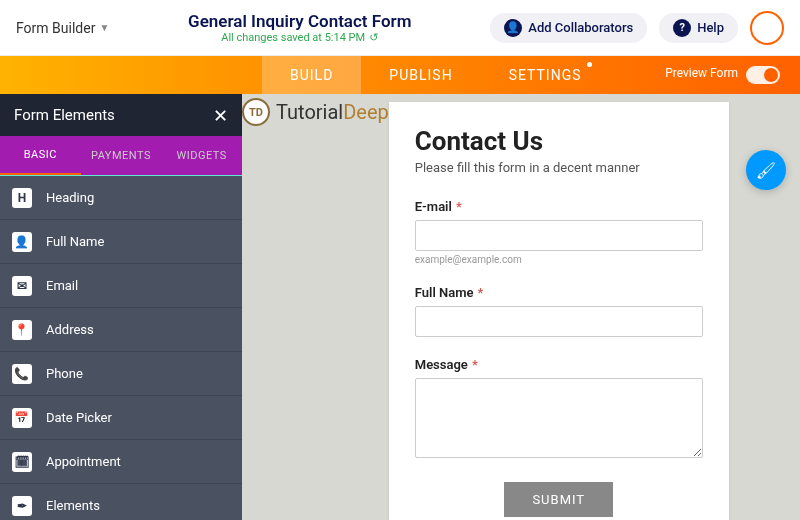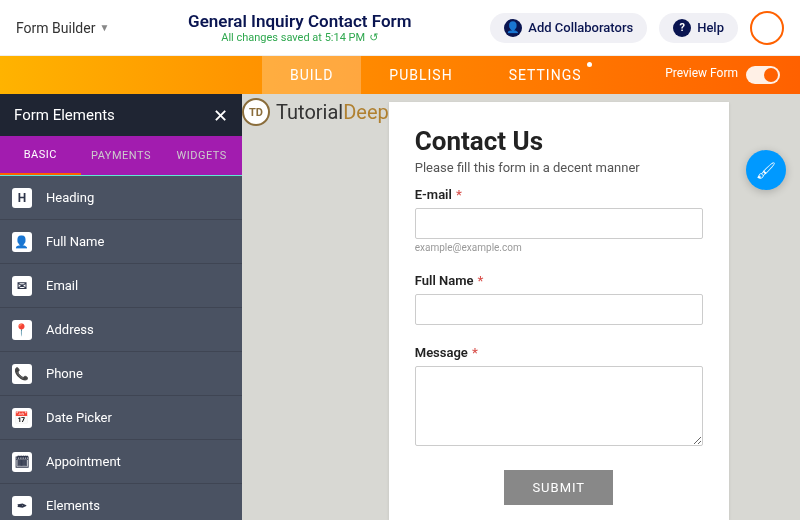--- a/index.html
+++ b/index.html
@@ -37,21 +37,21 @@
 .elements::-webkit-scrollbar-thumb{background:#1f2533;border-radius:4px}
 .el-item{height:44px;display:flex;align-items:center;gap:14px;padding:0 12px;cursor:pointer;font-size:13px;border-bottom:1px solid rgba(0,0,0,0.15)}
 .el-icon{width:20px;height:20px;background:#fff;color:#2e354a;border-radius:3px;display:flex;align-items:center;justify-content:center;font-size:12px;font-weight:700;flex-shrink:0}
 .canvas{flex:1;background:#d8d8d3;overflow-y:auto;position:relative;display:flex;flex-direction:row;}
 .brand{height:40px;display:flex;align-items:center;gap:6px;margin-top:-2px}
 .brand-ic{width:28px;height:28px;border:2px solid #8a6d3b;border-radius:50%;display:flex;align-items:center;justify-content:center;font-size:11px;font-weight:700;color:#8a6d3b;background:#fff}
 .brand-txt{font-family:Georgia,serif;font-size:20px;color:#333}
 .brand-txt .accent{color:#b08030}
 .form-card{width:340px;background:#fff;padding:24px 26px;margin-top:8px;box-shadow:0 1px 3px rgba(0,0,0,0.1)}
 .form-card h1{font-size:26px;font-weight:700;color:#222;margin-bottom:4px}
-.form-card .sub{font-size:13px;color:#555;margin-bottom:12px}
+.form-card .sub{font-size:13px;color:#555;margin-bottom:24px}
 .fld{margin-bottom:20px}
 .fld-label{font-size:13px;font-weight:600;color:#222;margin-bottom:6px;display:block}
 .req{color:#d9534f;margin-left:4px}
 .fld input,.fld textarea{width:100%;border:1px solid #ccc;border-radius:2px;padding:7px 8px;font-size:13px}
 .fld textarea{height:80px;resize:vertical}
 .hint{font-size:10px;color:#999;margin-top:3px}
 .submit{background:#888;color:#fff;border:none;padding:10px 28px;font-size:13px;letter-spacing:1px;cursor:pointer;display:block;margin:16px auto 0}
 .fab{position:absolute;right:14px;top:56px;width:40px;height:40px;background:#0099ff;border-radius:50%;display:flex;align-items:center;justify-content:center;color:#fff;cursor:pointer;box-shadow:0 2px 8px rgba(0,0,0,0.2)}
 </style>
 </head>

